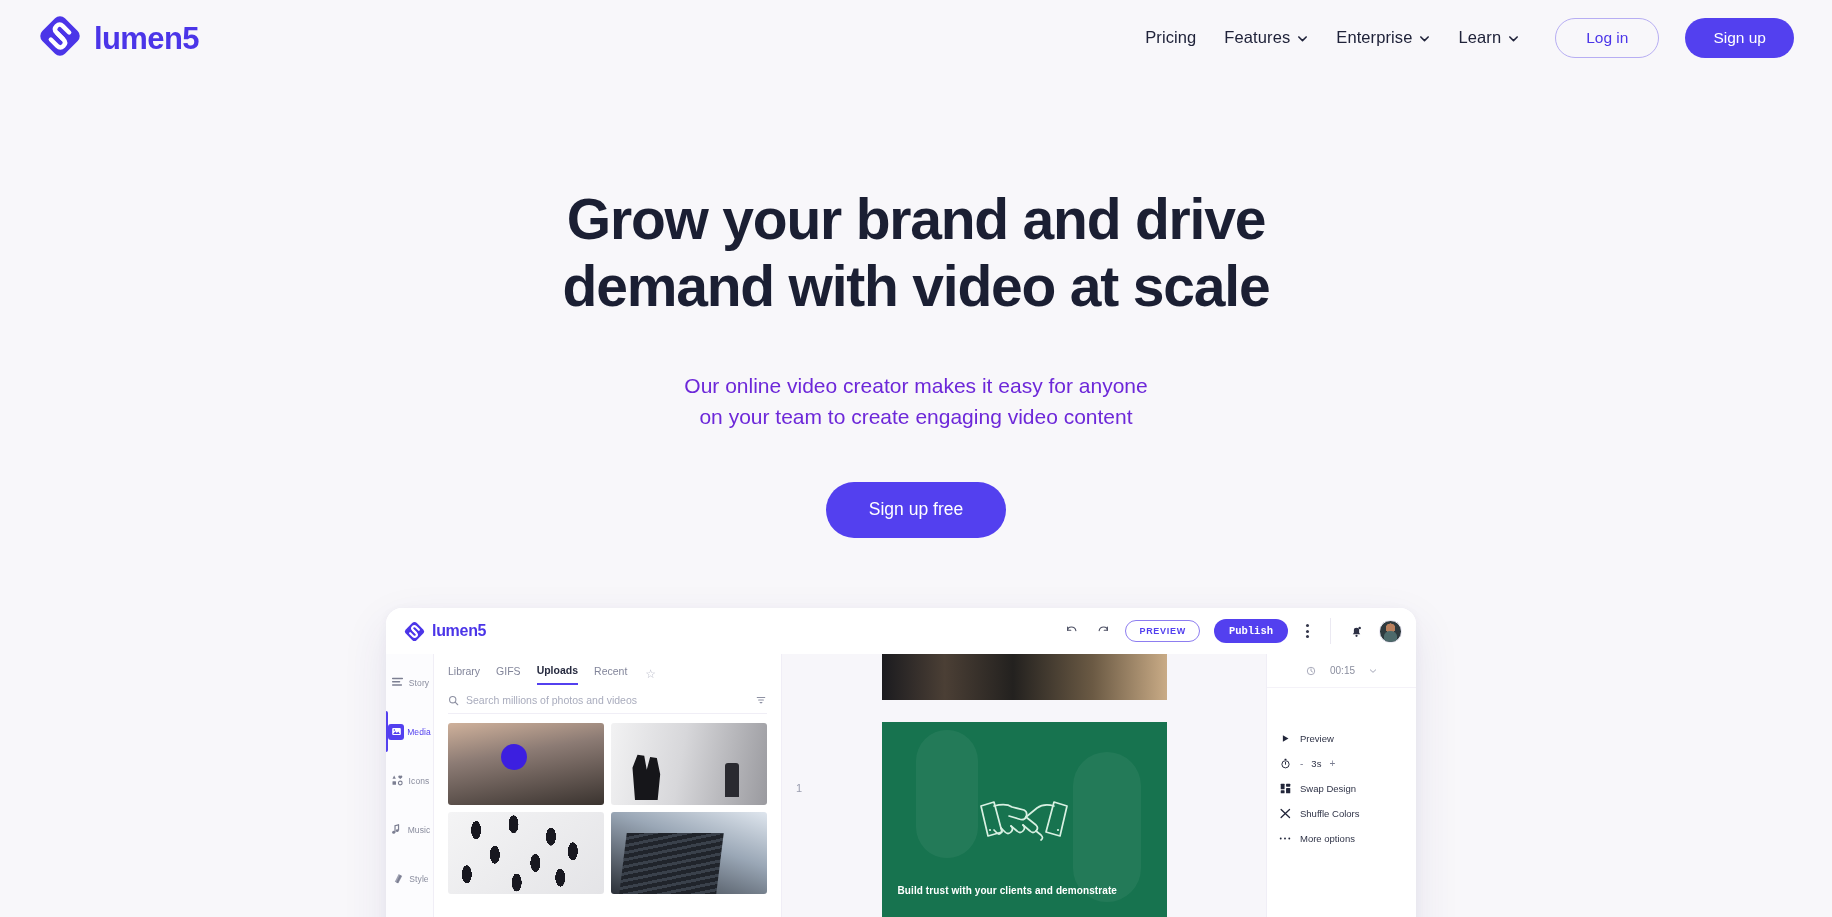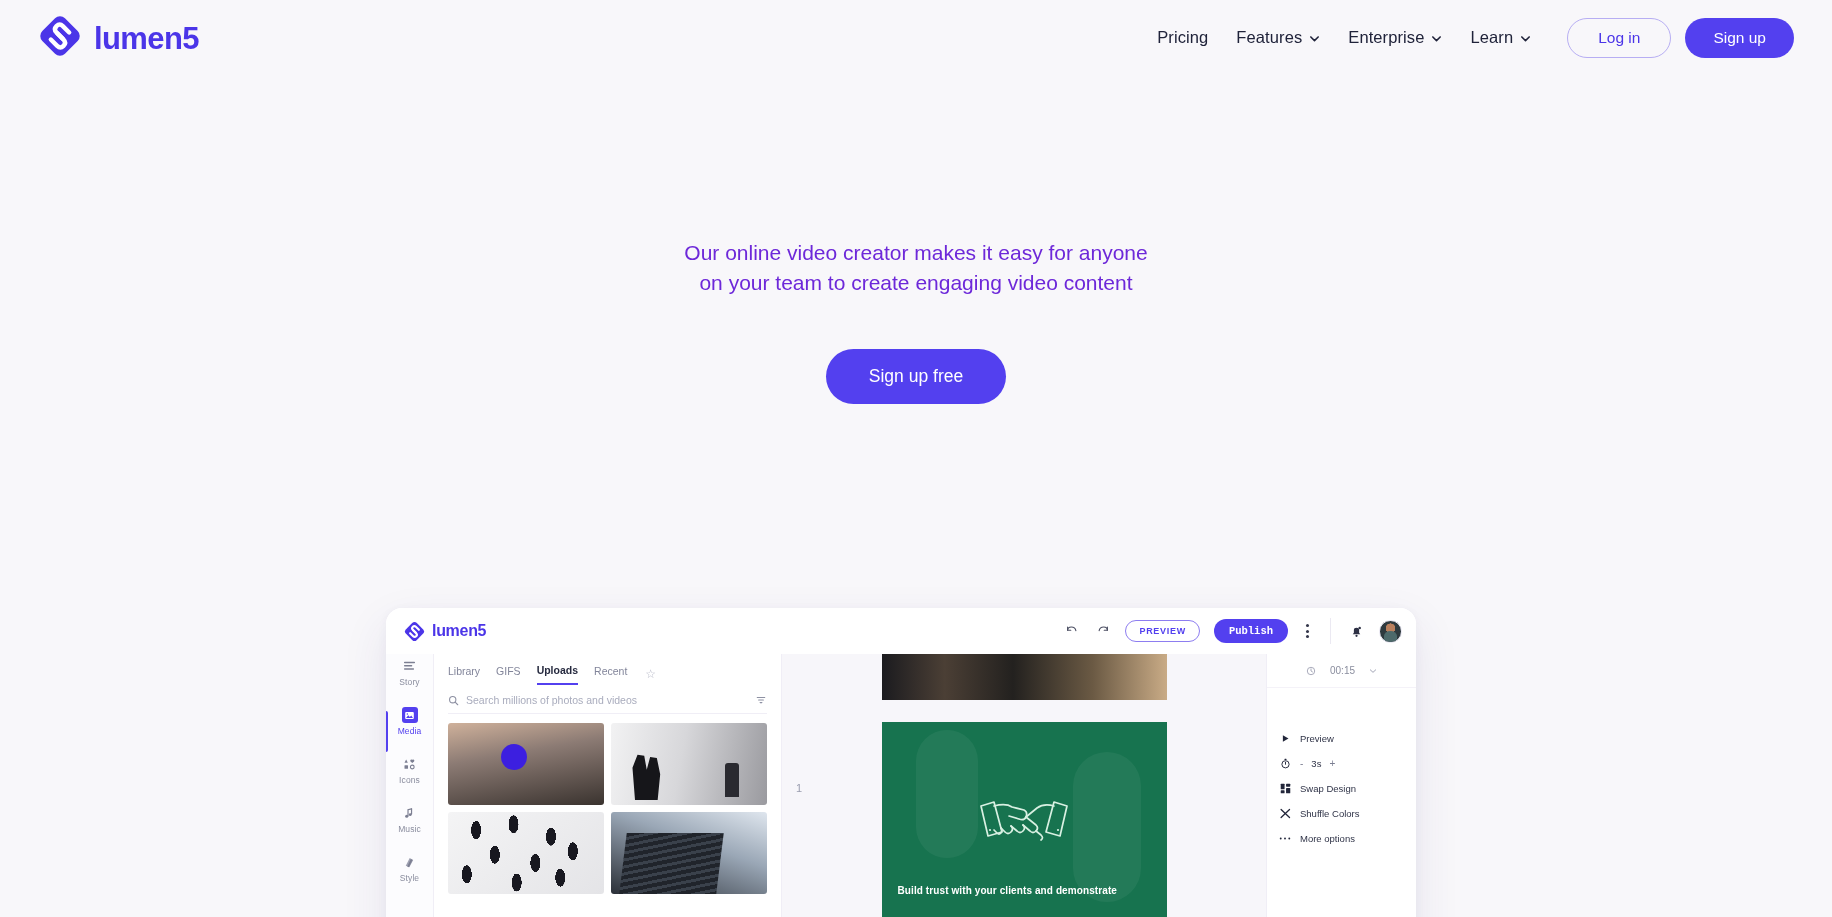--- a/index.html
+++ b/index.html
@@ -65,21 +65,21 @@
   .chev {
     width: 11px; height: 11px;
     flex: none;
     display: block;
     margin-top: 2px;
   }
 
   .nav-actions {
     display: flex;
     align-items: center;
-    gap: 14px;
+    gap: 26px;
     margin-left: 22px;
   }
   .btn-login {
     font-size: 15.5px;
     color: #4b35e8;
     background: transparent;
     border: 1.3px solid #b7aef3;
     border-radius: 999px;
     padding: 10px 30px;
     cursor: pointer;
@@ -224,21 +224,21 @@
   
   .mk-rail {
     width: 48px;
     flex: none;
     background: #fcfcfe;
     border-right: 1px solid #f0eef6;
     padding-top: 4px;
   }
   .rail-item {
     height: 49px;
-    display: flex; flex-direction: column; align-items: center; 
+    display: flex; flex-direction: row; align-items: center; justify-content: center;
     gap: 3px;
     cursor: pointer;
     position: relative;
     color: #8a8d9e;
   }
   .rail-item .rail-label { font-size: 8.5px; letter-spacing: 0.1px; }
   .rail-item.active { color: #5340ef; }
   .rail-item.active::before {
     content: "";
     position: absolute; left: 0; top: 4px; bottom: 4px; width: 2px;
@@ -473,20 +473,24 @@
 
     <div class="nav-actions">
       <button class="btn-login">Log in</button>
       <button class="btn-signup">Sign up</button>
     </div>
 
   </nav>
 </header>
 
 <section class="hero">
+  <h1 class="hero-title">
+    <span>Grow your brand and drive</span><br>
+    <span>demand with video at scale</span>
+  </h1>
 
   <p class="hero-sub">
     <span>Our online video creator makes it easy for anyone</span><br>
     <span>on your team to create engaging video content</span>
   </p>
 
   <div class="hero-cta-wrap">
     <button class="btn-hero">Sign up free</button>
   </div>
 </section>

